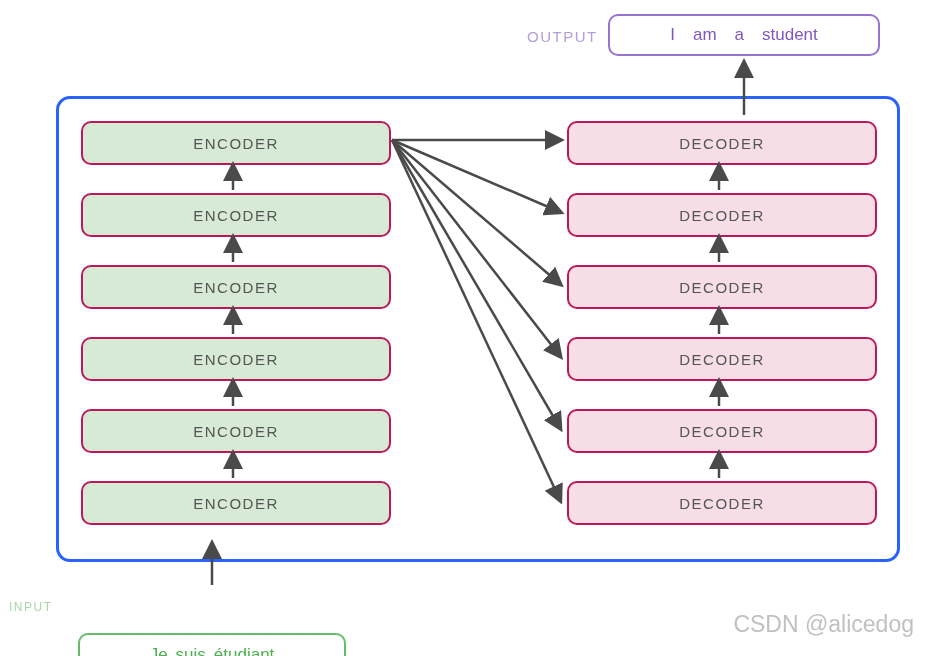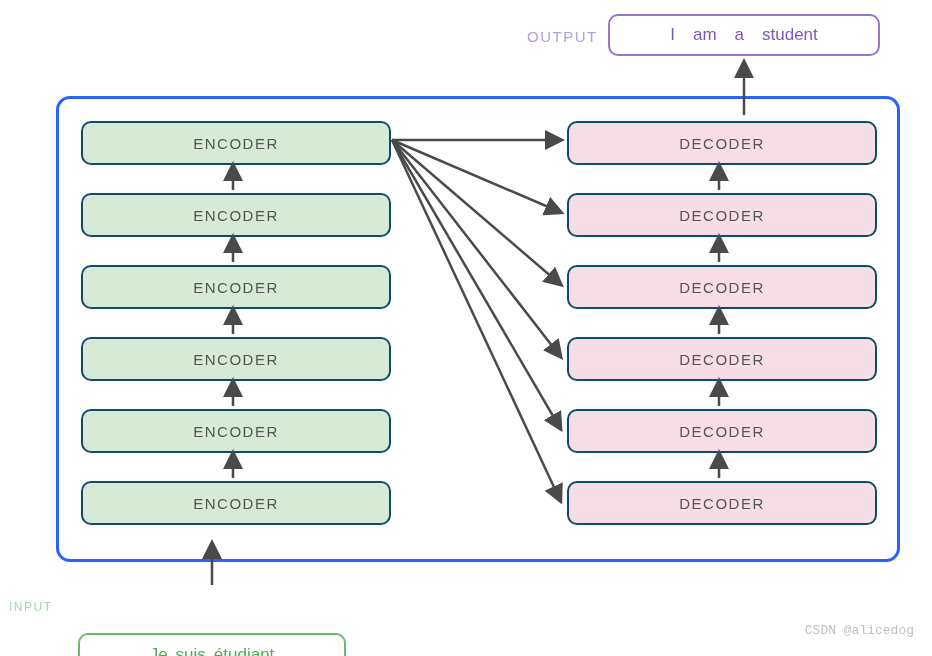--- a/index.html
+++ b/index.html
@@ -23,21 +23,21 @@
       position: absolute;
       display: flex;
       flex-direction: column;
       gap: 28px;
     }
     .encoder-stack { left: 22px; top: 22px; }
     .decoder-stack { left: 508px; top: 22px; }
     .block {
       width: 310px;
       height: 44px;
-      border: 2px solid #0c4a6e;
+      border: 2px solid #be185d;
       border-radius: 10px;
       display: flex;
       align-items: center;
       justify-content: center;
       font-size: 15px;
       letter-spacing: 1.5px;
       color: #555;
       font-weight: 500;
     }
     .encoder-block { background: #d7ead5; }
@@ -91,22 +91,22 @@
       gap: 8px;
       color: #4caf50;
       font-size: 17px;
       margin-top: 48px;
     }
     .watermark {
       position: absolute;
       right: 18px;
       bottom: 18px;
       color: rgba(140,140,140,0.55);
-      font-size: 13px;
-      font-family: Liberation Mono, monospace;
+      font-size: 23px;
+      font-family: Liberation Sans, sans-serif;
     }
     svg.arrows {
       position: absolute;
       left: 0;
       top: 0;
       width: 932px;
       height: 656px;
       pointer-events: none;
     }
   </style>

